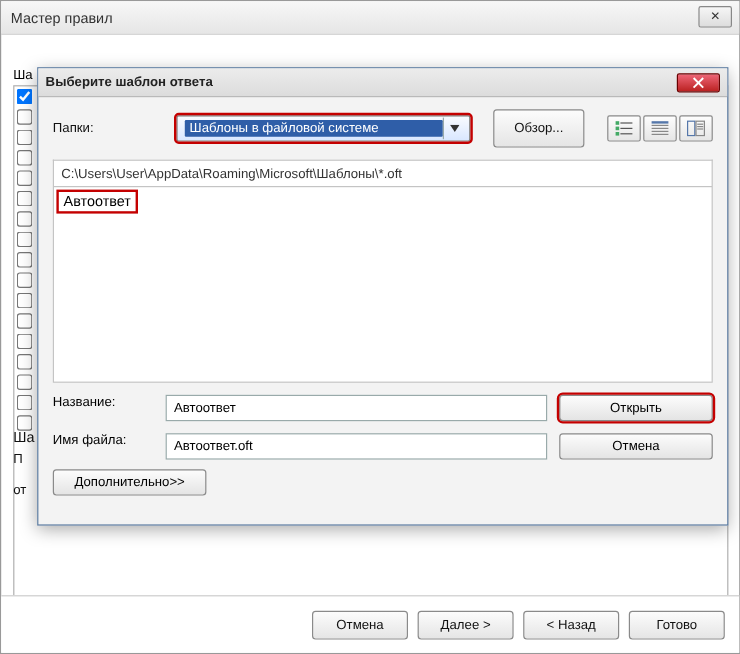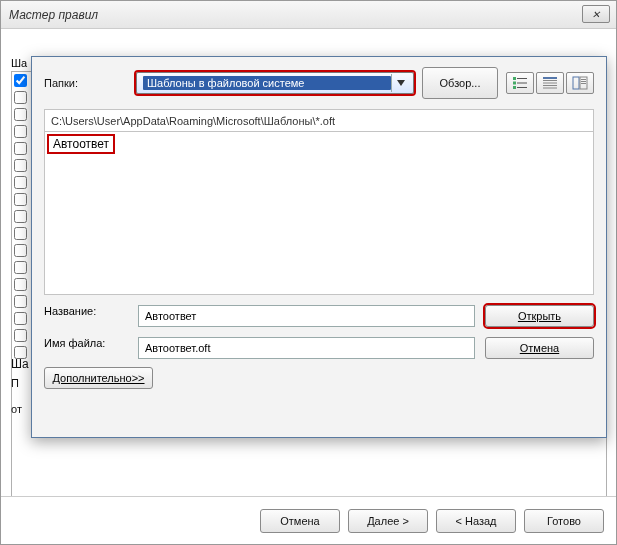--- a/index.html
+++ b/index.html
@@ -20,21 +20,20 @@
     position: relative;
   }
   .outer-titlebar {
     height: 28px;
     background: linear-gradient(#f7f7f7, #e6e6e6);
     border-bottom: 1px solid #ccc;
     display: flex;
     align-items: center;
     padding: 0 8px;
     position: relative;
-    font-style: italic;
   }
   .outer-title { color: #333; font-size: 12px; }
   .outer-close {
     position: absolute; right: 6px; top: 4px;
     width: 28px; height: 18px;
     border: 1px solid #888; border-radius: 2px;
     background: linear-gradient(#f6f6f6,#ddd);
     display: flex; align-items: center; justify-content: center;
     font-size: 10px; color: #333;
   }
@@ -99,21 +98,21 @@
     margin-left:auto;
     width: 36px; height: 16px;
     background: linear-gradient(#e67,#b22);
     border: 1px solid #6a0000;
     border-radius: 2px;
     display:flex;align-items:center;justify-content:center;
   }
   .modal-close svg { width:10px; height:10px; }
   .modal-body { padding: 10px 12px 10px 12px; }
 
-  .row { display:flex; align-items:center; gap:8px; }
+  .row { display:flex; align-items:center; gap:19px; }
   .lbl { width: 84px; color:#111; }
   .combo {
     flex: 1;
     height: 22px;
     border: 1px solid #7a7a7a;
     background: linear-gradient(#f9fbff,#d9e7ff);
     display:flex; align-items:center;
     padding: 0 4px 0 6px;
     border-radius: 2px;
     position: relative;
@@ -170,27 +169,26 @@
   .form-row { display:flex; align-items:flex-start; gap:10px; margin-top: 10px; }
   .form-lbl { width: 84px; }
   .form-input {
     flex:1; height: 22px;
     border:1px solid #9aa;
     background:#fff;
     padding: 0 6px;
     font-size: 11px;
   }
   .side-btn {
-    width: 109px; height: 22px;
+    width: 128px; height: 22px;
     border:1px solid #8a8a8a; border-radius:3px;
     background: linear-gradient(#fcfcfc,#e4e4e4);
     font-size:11px;
     display:flex;align-items:center;justify-content:center;
     cursor:pointer;
-    text-decoration:underline;
   }
   .side-btn.highlight { outline: 2px solid #c40000; outline-offset: 0; }
   .adv-row { display:flex; margin-top:8px; }
 </style>
 </head>
 <body>
 
 <div class="outer-window">
   <div class="outer-titlebar">
     <span class="outer-title">Мастер правил</span>
@@ -264,20 +262,29 @@
   </div>
 
   <div class="footer-bar">
     <div class="btn">Отмена</div>
     <div class="btn">Далее &gt;</div>
     <div class="btn">&lt; Назад</div>
     <div class="btn">Готово</div>
   </div>
 
   <div class="modal">
+    <div class="modal-titlebar">
+      <span class="modal-title">Выберите шаблон ответа</span>
+      <div class="modal-close">
+        <svg viewBox="0 0 10 10">
+            <line x1="1" y1="1" x2="9" y2="9" stroke="#fff" stroke-width="1.6"></line>
+            <line x1="9" y1="1" x2="1" y2="9" stroke="#fff" stroke-width="1.6"></line>
+          </svg>
+      </div>
+    </div>
     <div class="modal-body">
 
       <div class="row">
         <div class="lbl">Папки:</div>
         <div class="combo highlight">
           <div class="combo-text">Шаблоны в файловой системе</div>
           <div class="combo-btn">
             <svg width="8" height="6" viewBox="0 0 8 6">
                 <polygon points="0,0 8,0 4,6" fill="#333"></polygon>
               </svg>

